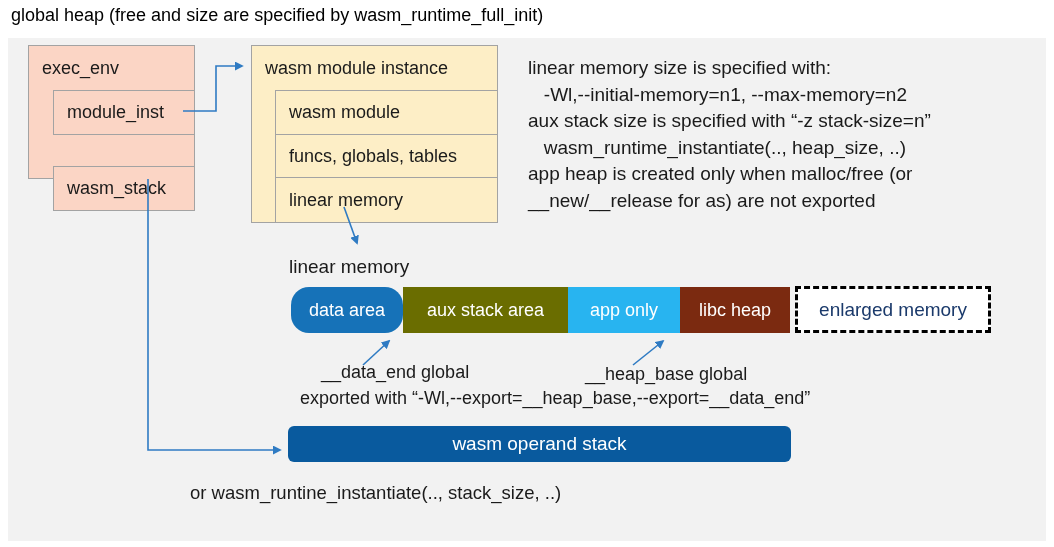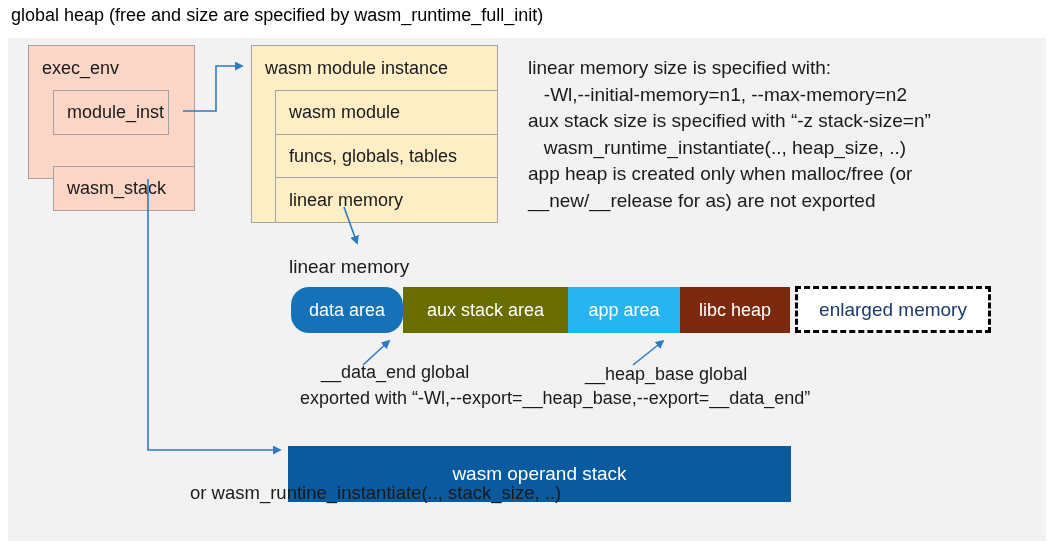--- a/index.html
+++ b/index.html
@@ -33,43 +33,43 @@
   .seg-3{left:680px;width:110px;}
   .enlarged{position:absolute;left:795px;top:286px;width:196px;height:47px;background:#fff;
             border:3px dashed #000;display:flex;align-items:center;justify-content:center;font-size:19px;}
 
   .ann{position:absolute;font-size:18px;white-space:pre;}
   .ann-dataend{left:321px;top:362px;}
   .ann-heapbase{left:585px;top:364px;}
   .ann-exported{left:300px;top:388px;}
 
   
-  .opstack{position:absolute;left:288px;top:446px;width:503px;height:56px;display:flex;
-           align-items:center;justify-content:center;color:#fff;font-size:19px;}
+  .opstack{position:absolute;left:288px;top:426px;width:503px;height:36px;display:flex;
+           align-items:center;justify-content:center;color:#fff;font-size:19px;border-radius:6px;}
   .bottom-notes{position:absolute;left:190px;top:480px;font-size:18.5px;line-height:25px;}
   .bottom-notes div{white-space:pre;}
 
   
   svg.overlay{position:absolute;left:0;top:0;pointer-events:none;}
   .connector{fill:none;stroke:var(--connector);stroke-width:1.6px;}
   .arrhead{fill:var(--connector);}
 </style>
 </head>
 <body>
 
 <div id="stage">
 
   <div class="title">global heap (free and size are specified by wasm_runtime_full_init)</div>
 
   <div class="panel"></div>
 
   <div class="rec exec-fill" style="left:28px;top:45px;width:167px;height:134px;">
     <div class="rec-header">exec_env</div>
   </div>
-  <div class="rec-row exec-fill" style="left:53px;top:90px;width:116px;height:45px;">module_inst</div>
+  <div class="rec-row exec-fill" style="left:53px;top:90px;width:142px;height:45px;">module_inst</div>
   <div class="rec-row exec-fill" style="left:53px;top:134px;width:142px;height:45px;margin-top:32px;">wasm_stack</div>
 
   <div class="rec mod-fill" style="left:251px;top:45px;width:247px;height:178px;">
     <div class="rec-header">wasm module instance</div>
   </div>
   <div class="rec-row mod-fill" style="left:275px;top:90px;width:223px;height:45px;">wasm module</div>
   <div class="rec-row mod-fill" style="left:275px;top:134px;width:223px;height:44px;">funcs, globals, tables</div>
   <div class="rec-row mod-fill" style="left:275px;top:177px;width:223px;height:46px;">linear memory</div>
 
   <div class="notes">
@@ -77,21 +77,21 @@
     <div>   -Wl,--initial-memory=n1, --max-memory=n2</div>
     <div>aux stack size is specified with “-z stack-size=n”</div>
     <div>   wasm_runtime_instantiate(.., heap_size, ..)</div>
     <div>app heap is created only when malloc/free (or</div>
     <div>__new/__release for as) are not exported</div>
   </div>
 
   <div class="lm-label">linear memory</div>
   <div class="seg seg-0" style="background: rgb(22, 114, 184); border-radius: 18px;">data area</div>
   <div class="seg seg-1" style="background: rgb(106, 109, 0);">aux stack area</div>
-  <div class="seg seg-2" style="background: rgb(40, 180, 240);">app area</div>
+  <div class="seg seg-2" style="background: rgb(40, 180, 240);">app only</div>
   <div class="seg seg-3" style="background: rgb(123, 42, 16);">libc heap</div>
   <div class="enlarged" style="color: rgb(27, 58, 107);">enlarged memory</div>
 
   <div class="ann ann-dataend">__data_end global</div>
   <div class="ann ann-heapbase">__heap_base global</div>
   <div class="ann ann-exported">exported with “-Wl,--export=__heap_base,--export=__data_end”</div>
 
   <div class="opstack" style="background: rgb(9, 90, 158);">wasm operand stack</div>
   <div class="bottom-notes">
     <div>or wasm_runtine_instantiate(.., stack_size, ..)</div>

